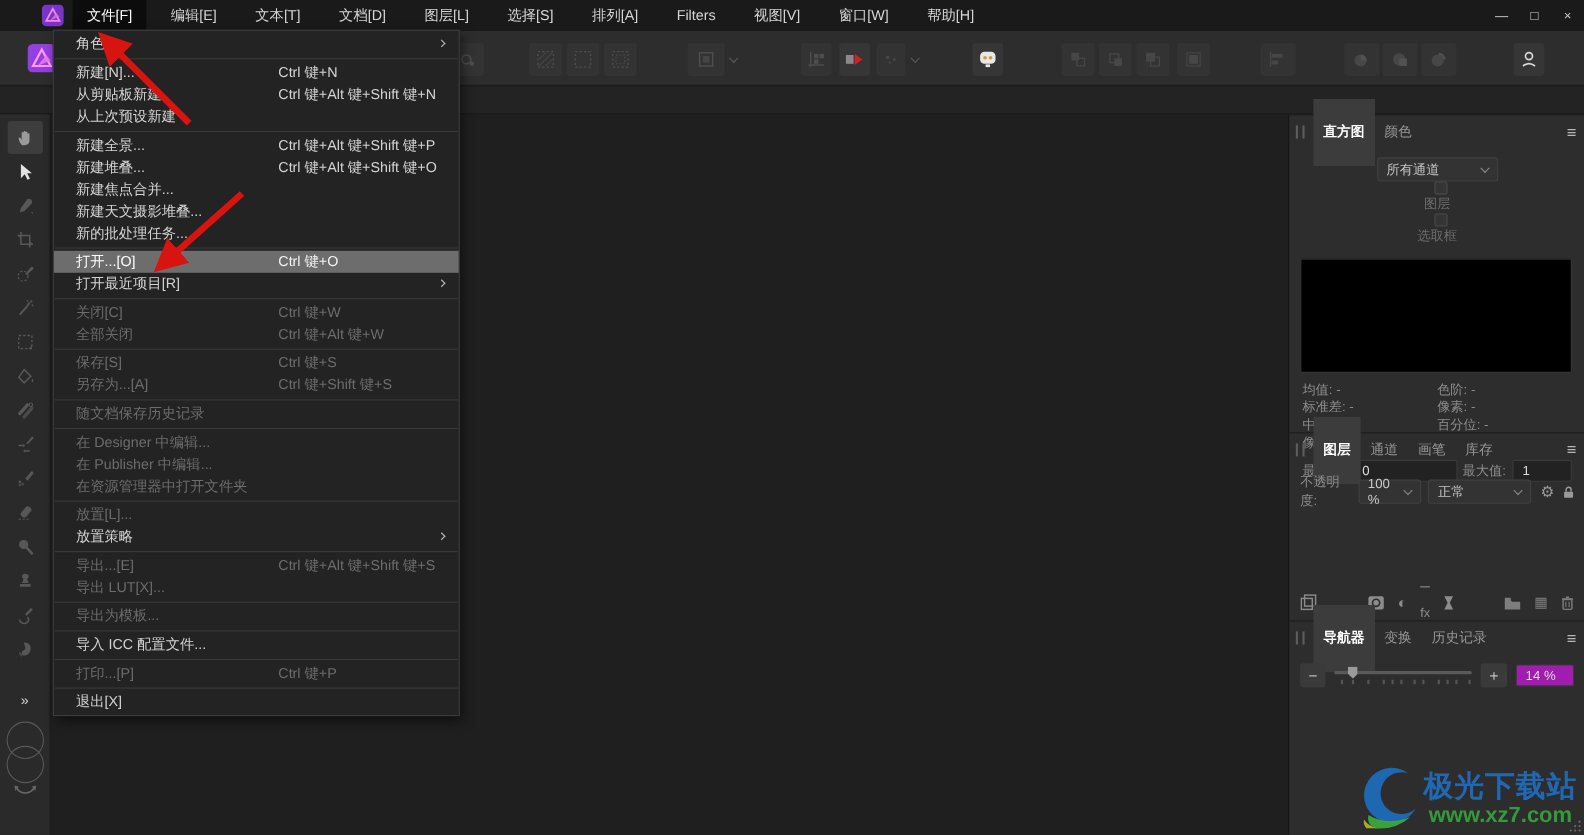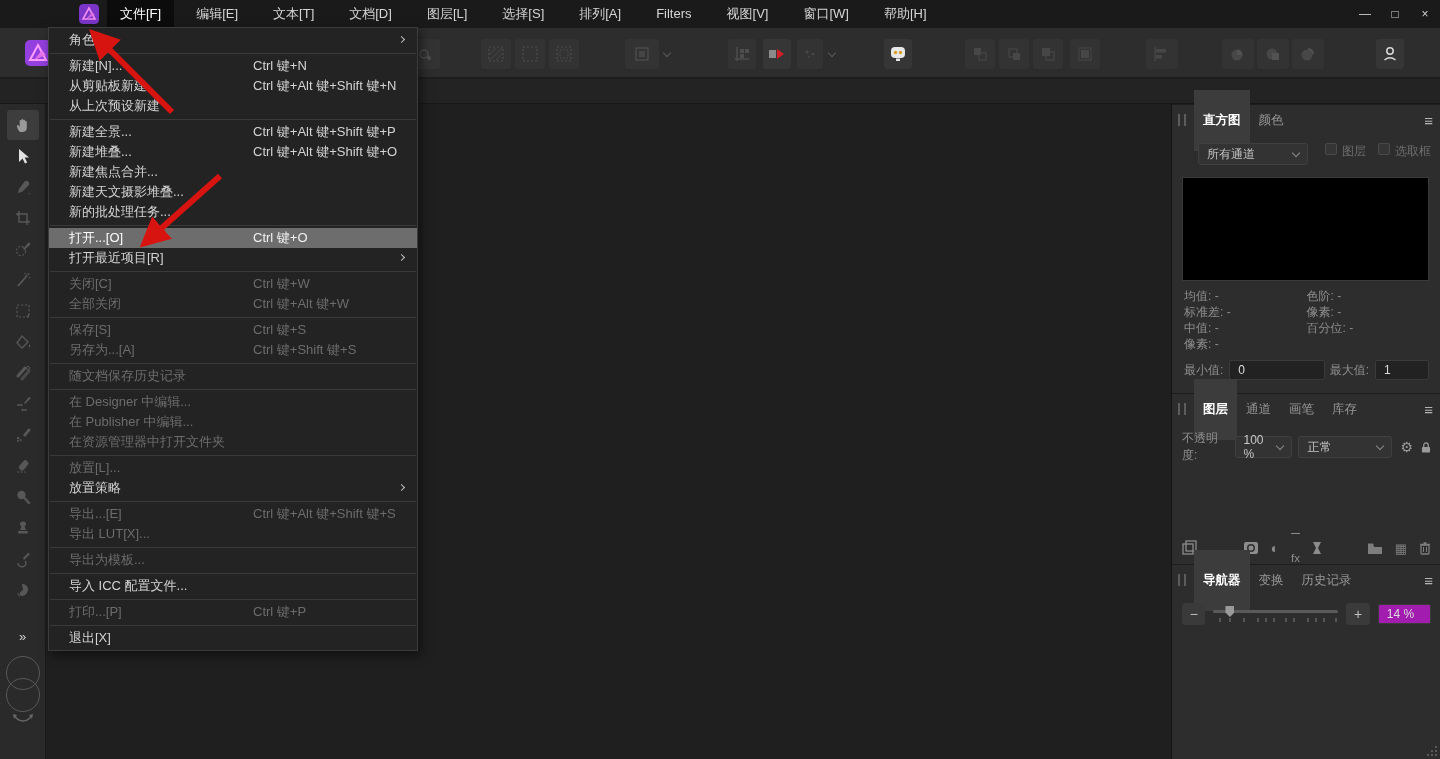--- a/index.html
+++ b/index.html
@@ -2,21 +2,21 @@
 <html><head>
 <meta charset="utf-8">
 <style>
   * { margin:0; padding:0; box-sizing:border-box; }
   html,body { width:1440px; height:759px; overflow:hidden; background:#1f1f1f;
     font-family:"Liberation Sans","DejaVu Sans",sans-serif; }
   .screen { position:relative; width:1440px; height:759px; background:#1f1f1f; overflow:hidden; }
 
   
   .titlebar { position:absolute; left:0; top:0; width:1440px; height:28px; background:#1a1a1a;
-    display:flex; align-items:center; z-index:20;padding-left:41px; }
+    display:flex; align-items:center; z-index:20; }
   .app-icon-sm { width:20px; height:20px; margin-left:38px; margin-right:8px; border-radius:4px; }
   .menubar { display:flex; height:28px; align-items:stretch; }
   .mb-item { padding:0 13px; margin-right:9px; line-height:28px; font-size:13px; color:#d6d6d6; cursor:default; }
   .mb-item.active { background:#0c0c0c; color:#ffffff; }
   .win-controls { position:absolute; right:0; top:0; height:28px; display:flex; }
   .win-btn { width:30px; height:28px; display:flex; align-items:center; justify-content:center;
     color:#cfcfcf; font-size:12px; }
 
   
   .toolbar { position:absolute; left:0; top:28px; width:1440px; height:50px; background:#2d2d2d;
@@ -51,21 +51,21 @@
   .rightpanel { position:absolute; left:1171px; top:104px; width:269px; height:655px;
     background:#2d2d2d; border-left:1px solid #141414; font-size:12px; }
   .psection { position:absolute; left:0; width:269px; border-top:1px solid #1d1d1d; }
   .phead { height:30px; display:flex; align-items:center; padding:0 8px 0 6px; }
   .drag-handle { width:8px; height:12px; border-left:2px solid #5c5c5c; border-right:2px solid #5c5c5c; margin-right:8px; }
   .ptab { padding:22px 9px; color:#979797; font-size:12.5px; cursor:default; }
   .ptab.active { background:#3c3c3c; color:#ffffff; font-weight:bold; }
   .phead .spacer { flex:1; }
   .hamburger { color:#b5b5b5; font-size:15px; }
 
-  .hist-controls { display:flex; margin:8px 10px 0 26px; }
+  .hist-controls { display:flex; align-items:center; margin:8px 10px 0 10px;flex-direction:column; }
   .dropdown { background:#333333; border:1px solid #404040; border-radius:3px; height:22px;
     display:flex; align-items:center; padding:0 8px; color:#c4c4c4; }
   .dropdown .chev-d { margin-left:auto; }
   .checkbox { width:12px; height:12px; background:#353535; border:1px solid #4a4a4a; border-radius:2px; margin:0 5px 0 12px; }
   .cb-label { color:#6d6d6d; }
   .hist-box { margin:12px 10px 0 10px; width:247px; height:104px; background:#000000; border:1px solid #3a3a3a; }
   .stats { display:flex; margin:7px 12px 0 12px; color:#8d8d8d; line-height:16px; }
   .stat-col { width:124px; }
   .minmax { display:flex; align-items:center; margin:8px 12px 0 12px; color:#8d8d8d; }
   .field { background:#222222; border:1px solid #3a3a3a; border-radius:2px; height:20px;
@@ -573,20 +573,31 @@
   <svg class="arrows">
     <defs>
       <marker id="ah" markerWidth="5" markerHeight="5" refX="3.6" refY="2.5" orient="auto">
         <path d="M0 0 L5 2.5 L0 5 Z" fill="#d81410"></path>
       </marker>
     </defs>
     <line x1="172" y1="112" x2="95" y2="35" stroke="#d81410" stroke-width="6" marker-end="url(#ah)"></line>
     <line x1="220" y1="176" x2="146" y2="242" stroke="#d81410" stroke-width="6" marker-end="url(#ah)"></line>
   </svg>
 
+  <div class="watermark">
+    <svg width="60" height="58" viewBox="0 0 60 58">
+      <path d="M50 6 A25 25 0 1 0 57 38 A19 19 0 1 1 50 6" fill="#1d6fc0" opacity="0.9"></path>
+      <path d="M14 44 Q30 54 52 46 Q38 58 20 56 Q12 52 14 44 Z" fill="#3fae3c" opacity="0.9"></path>
+      <path d="M10 48 Q14 54 22 56 L12 56 Q9 52 10 48 Z" fill="#c8c820" opacity="0.8"></path>
+    </svg>
+    <div class="wm-text">
+      <div class="wm-name">极光下载站</div>
+      <div class="wm-url">www.xz7.com</div>
+    </div>
+  </div>
 
   <svg class="grip" width="14" height="14" viewBox="0 0 14 14">
     <circle cx="12" cy="4" r="1" fill="#6a6a6a"></circle>
       <circle cx="8" cy="8" r="1" fill="#6a6a6a"></circle>
     <circle cx="12" cy="8" r="1" fill="#6a6a6a"></circle>
       <circle cx="4" cy="12" r="1" fill="#6a6a6a"></circle>
     <circle cx="8" cy="12" r="1" fill="#6a6a6a"></circle>
       <circle cx="12" cy="12" r="1" fill="#6a6a6a"></circle>
   </svg>
 

